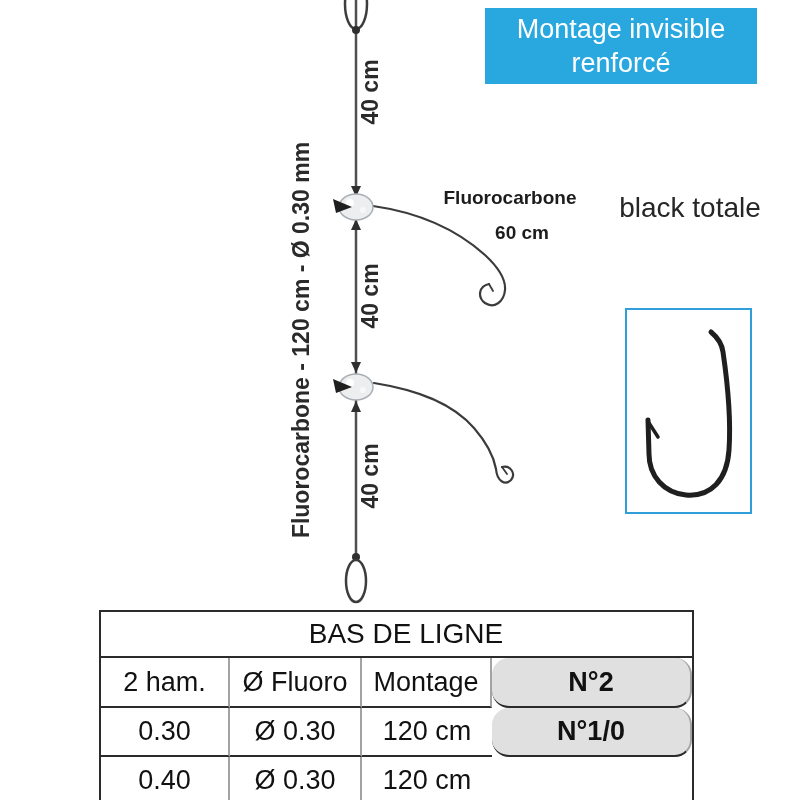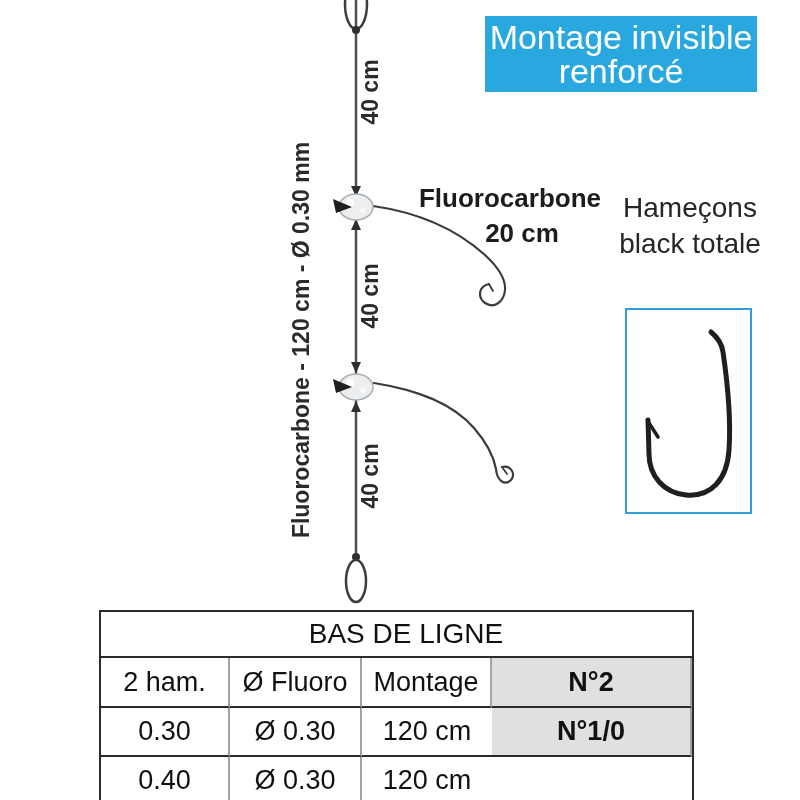--- a/index.html
+++ b/index.html
@@ -4,33 +4,33 @@
 <style>
   html,body{margin:0;padding:0;background:#fff;}
   .stage{
     position:relative;width:800px;height:800px;overflow:hidden;background:#ffffff;
     font-family:"Liberation Sans", sans-serif;color:#1e1e1e;
   }
   
   .banner{
     position:absolute;left:485px;top:8px;width:272px;height:76px;
     display:flex;flex-direction:column;align-items:center;justify-content:center;
-    color:#ffffff;font-size:34px;font-weight:500;line-height:34px;text-align:center;margin-top:8px;
+    color:#ffffff;font-size:27px;font-weight:500;line-height:34px;text-align:center;
   }
   
   .rot{
     position:absolute;white-space:nowrap;
     transform:translate(-50%,-50%) rotate(-90deg);
     font-weight:600;color:#2a2a2a;
   }
   .seg-label{font-size:23px;}
   .mainline-label{font-size:23px;}
   .branch-label{
     position:absolute;white-space:nowrap;transform:translate(-50%,-50%);
-    font-size:26px;font-weight:600;color:#1c1c1c;
+    font-size:19px;font-weight:600;color:#1c1c1c;
   }
   .hooks-caption{
     position:absolute;left:605px;top:190px;width:170px;
     text-align:center;font-size:28px;line-height:36px;color:#262626;
   }
   
   .hook-box{
     position:absolute;left:625px;top:308px;width:123px;height:202px;
     border:2px solid #2e9fd9;background:#ffffff;
   }
@@ -45,21 +45,21 @@
     grid-template-rows:46px 50px 49px 1fr;
     font-size:27px;color:#111;
   }
   .cell{
     display:flex;align-items:center;justify-content:center;
     border-right:2px solid #a3a3a3;border-bottom:2px solid #2b2b2b;
     background:#fff;
   }
   .cell.last-col{border-right:none;}
   .cell.title{grid-column:1 / span 4;font-size:28px;padding-left:19px;}
-  .cell.rowhead{background:#e0e0e0;font-weight:bold;}
+  .cell.rowhead{background:#e0e0e0;font-weight:bold;border-radius:17px;}
   .cell.bottom{border-bottom:2px solid #2b2b2b;}
 </style>
 </head>
 <body>
 
 <div class="stage">
 
   <div class="banner" style="background:#29a8e0;">
     <span>Montage invisible</span>
     <span>renforcé</span>
@@ -96,24 +96,23 @@
     <circle cx="363" cy="390" r="3" fill="#f7f8f9"></circle>
     <polygon points="333,379 336,393 352,387" fill="#1f1f1f"></polygon>
   </svg>
 
   <div class="rot seg-label" style="left:370px;top:92px;">40 cm</div>
   <div class="rot seg-label" style="left:370px;top:296px;">40 cm</div>
   <div class="rot seg-label" style="left:370px;top:476px;">40 cm</div>
   <div class="rot mainline-label" style="left:301px;top:340px;">Fluorocarbone - 120 cm - Ø 0.30 mm</div>
 
   <div class="branch-label" style="left:510px;top:198px;">Fluorocarbone</div>
-  <div class="branch-label" style="left:522px;top:233px;">20 cm</div>
+  <div class="branch-label" style="left:522px;top:233px;">60 cm</div>
 
   <div class="hooks-caption">
-    <div>Hameçons</div>
     <div>black totale</div>
   </div>
 
   <div class="hook-box">
     <svg width="123" height="202" viewBox="0 0 123 202">
       <path d="M 84,22 C 90,27 95,34 96,42 C 101,76 104,110 102,140 C 100,170 84,187 59,185 C 37,183 22,166 22,144 L 21,110" fill="none" stroke="#1f1f1f" stroke-width="5" stroke-linecap="round"></path>
       <path d="M 22,113 L 31,127" fill="none" stroke="#1f1f1f" stroke-width="3.5" stroke-linecap="round"></path>
     </svg>
   </div>
 

